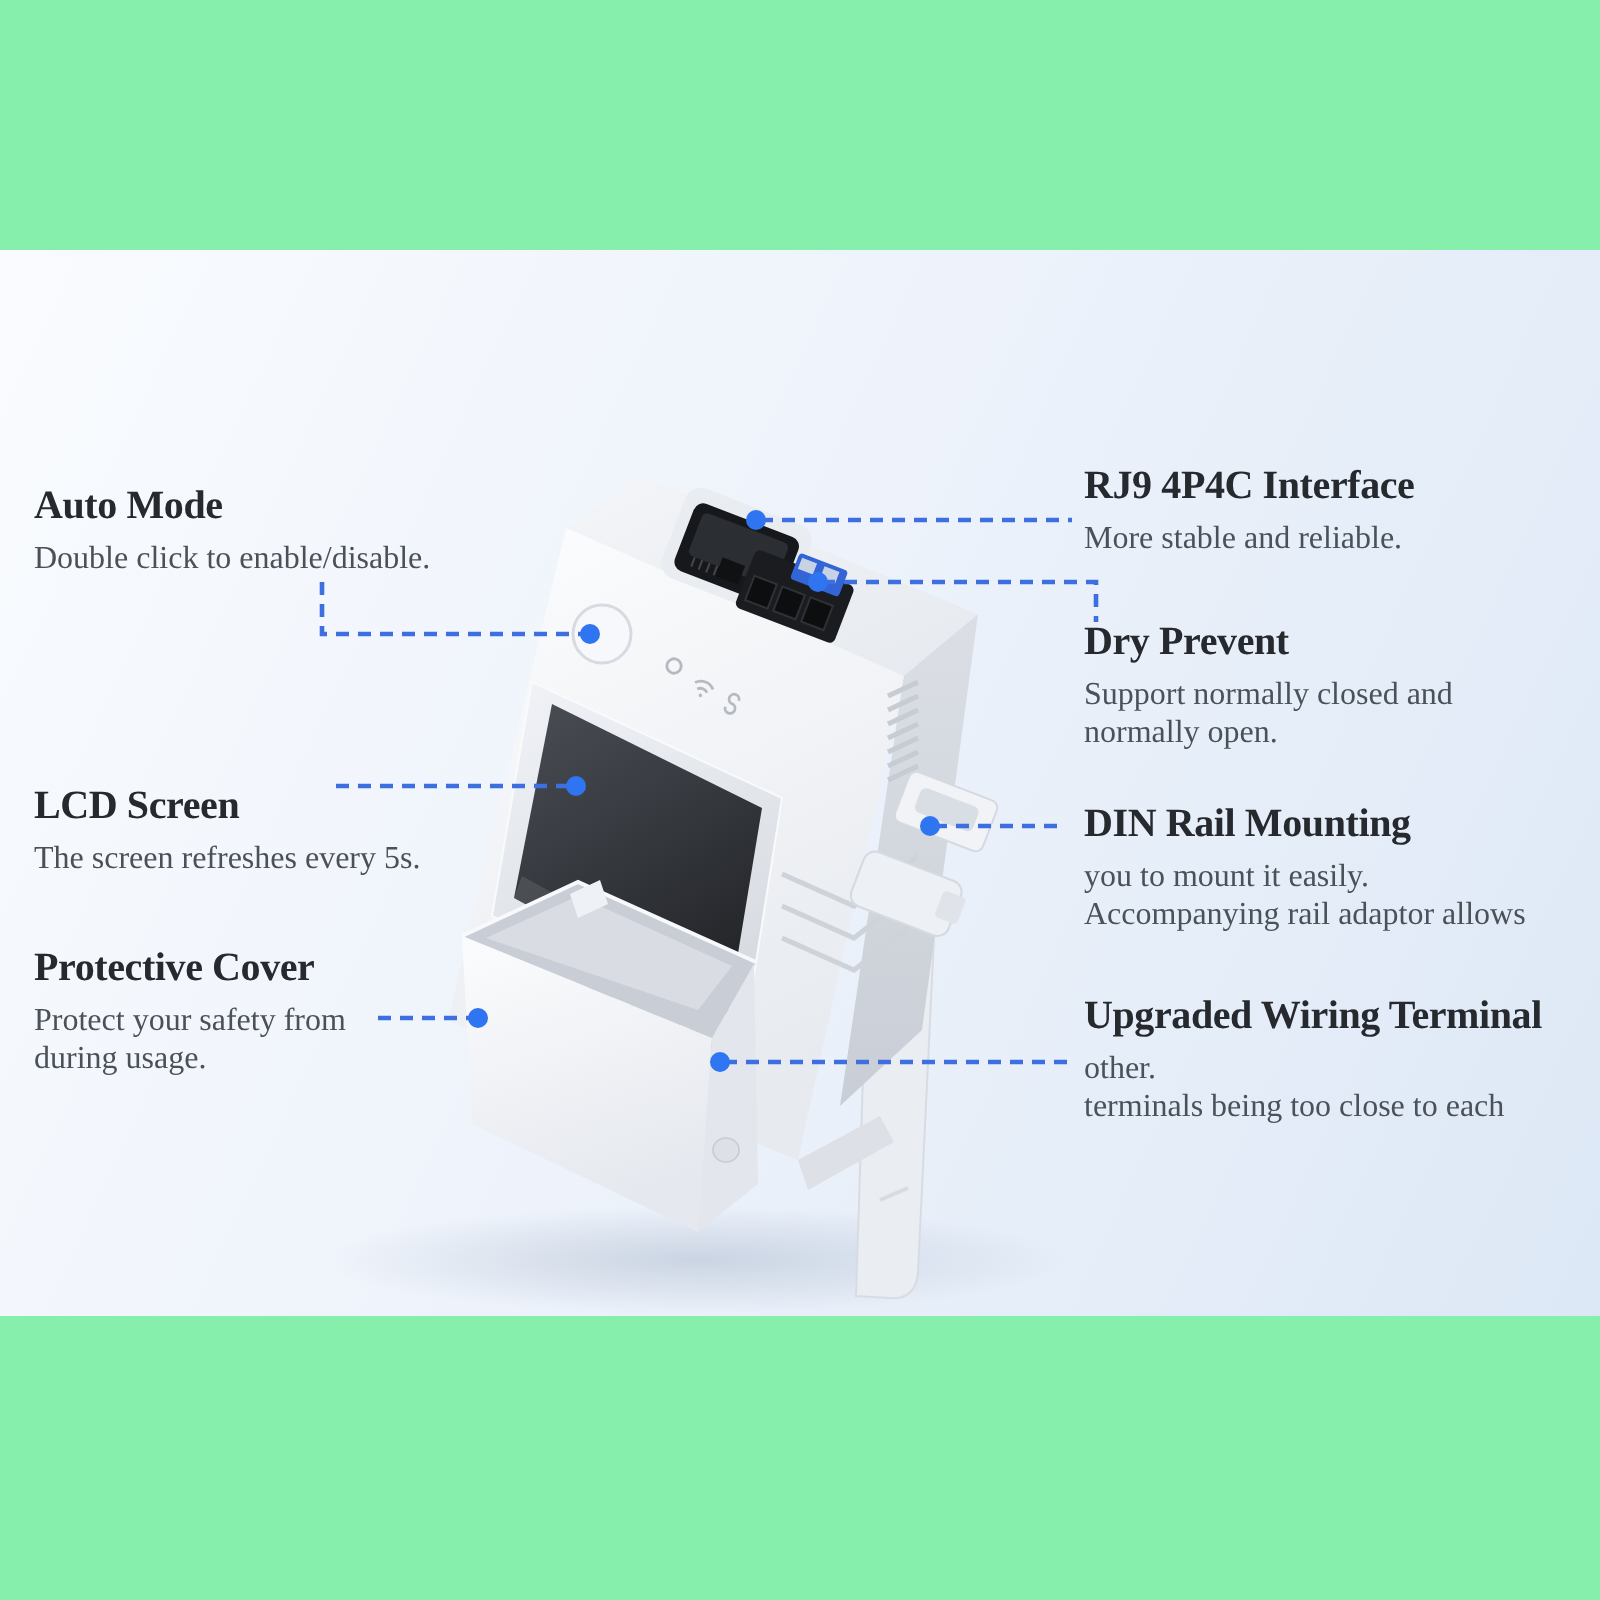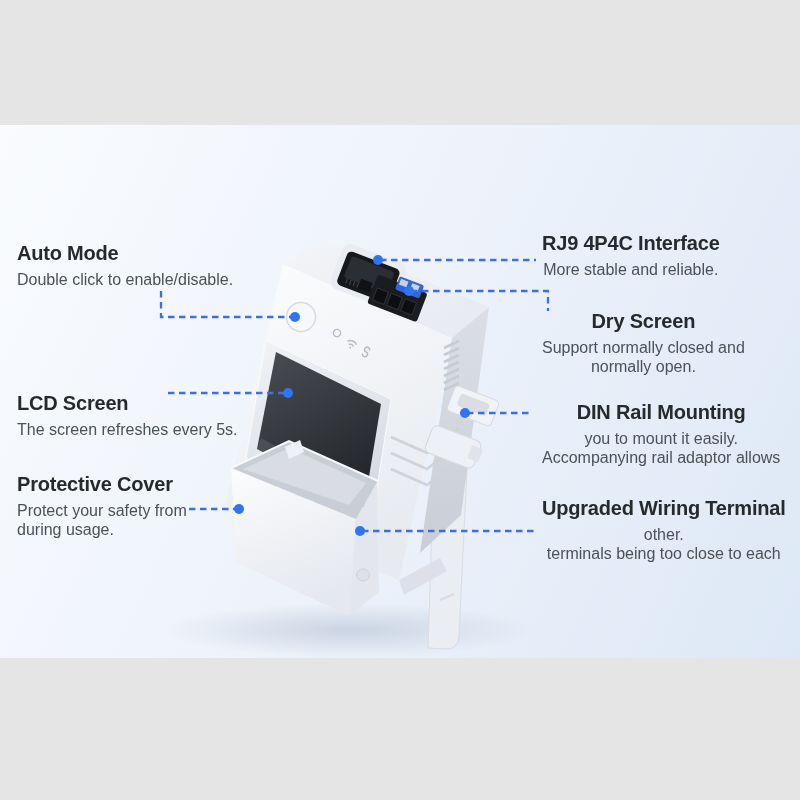--- a/index.html
+++ b/index.html
@@ -1,26 +1,26 @@
 <!DOCTYPE html>
 <html><head>
 <meta charset="utf-8">
 <style>
   html,body{margin:0;padding:0;background:#ffffff;}
-  #canvas{position:relative;width:800px;height:800px;background:#e5e5e5;overflow:hidden;
-          font-family:Liberation Sans, sans-serif;}
+  #canvas{position:relative;width:800px;height:800px;background:#86efac;overflow:hidden;
+          font-family:Liberation Serif, serif;}
   .band{position:absolute;left:0;top:125px;width:800px;height:533px;
         background:linear-gradient(115deg,#f9fbfe 0%,#eef3fb 45%,#dde8f6 100%);}
   .scene{position:absolute;left:0;top:0;width:800px;height:800px;z-index:1;}
   .callout{position:absolute;z-index:2;}
   .callout h3{margin:0 0 4px 0;font-size:20px;line-height:25px;font-weight:bold;
               color:#26292e;white-space:nowrap;letter-spacing:-0.2px;}
   .callout .line{font-size:16px;line-height:19px;color:#4b5158;white-space:nowrap;}
   .l-col{left:17px;}
-  .r-col{left:542px;text-align:center;}
+  .r-col{left:542px;}
 </style>
 </head>
 <body>
 
 <div id="canvas">
 
   <div class="band"></div>
 
   <svg class="scene" viewBox="0 0 800 800">
     <defs>
@@ -171,21 +171,21 @@
     <div class="line">Protect your safety from</div>
     <div class="line">during usage.</div>
   </div>
 
   <div class="callout r-col" style="top:231px">
     <h3>RJ9 4P4C Interface</h3>
     <div class="line">More stable and reliable.</div>
   </div>
 
   <div class="callout r-col" style="top:309px">
-    <h3>Dry Screen</h3>
+    <h3>Dry Prevent</h3>
     <div class="line">Support normally closed and</div>
     <div class="line">normally open.</div>
   </div>
 
   <div class="callout r-col" style="top:400px">
     <h3>DIN Rail Mounting</h3>
     <div class="line">you to mount it easily.</div>
     <div class="line">Accompanying rail adaptor allows</div>
   </div>
 

